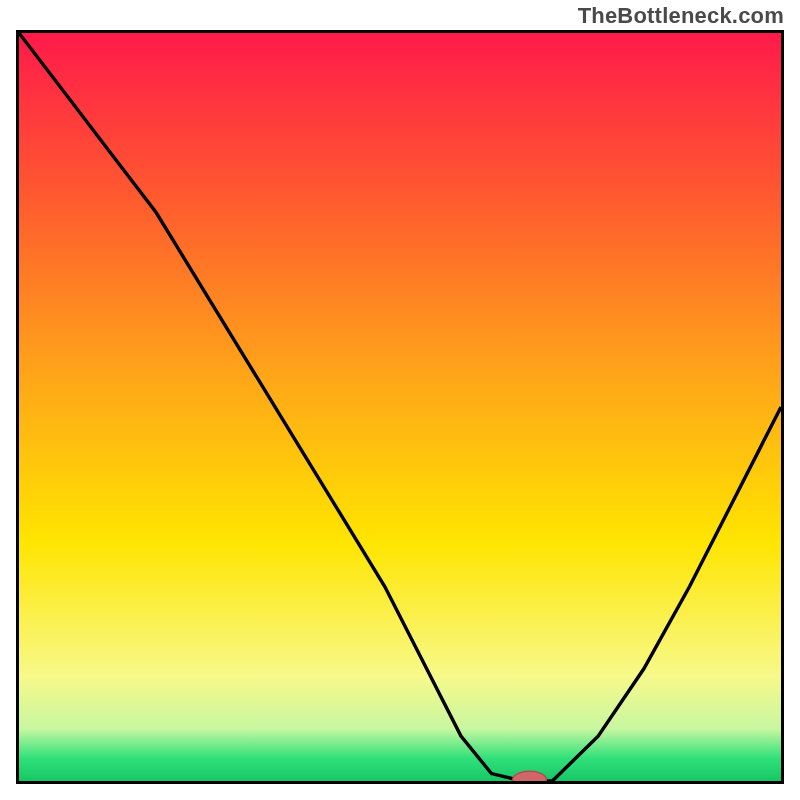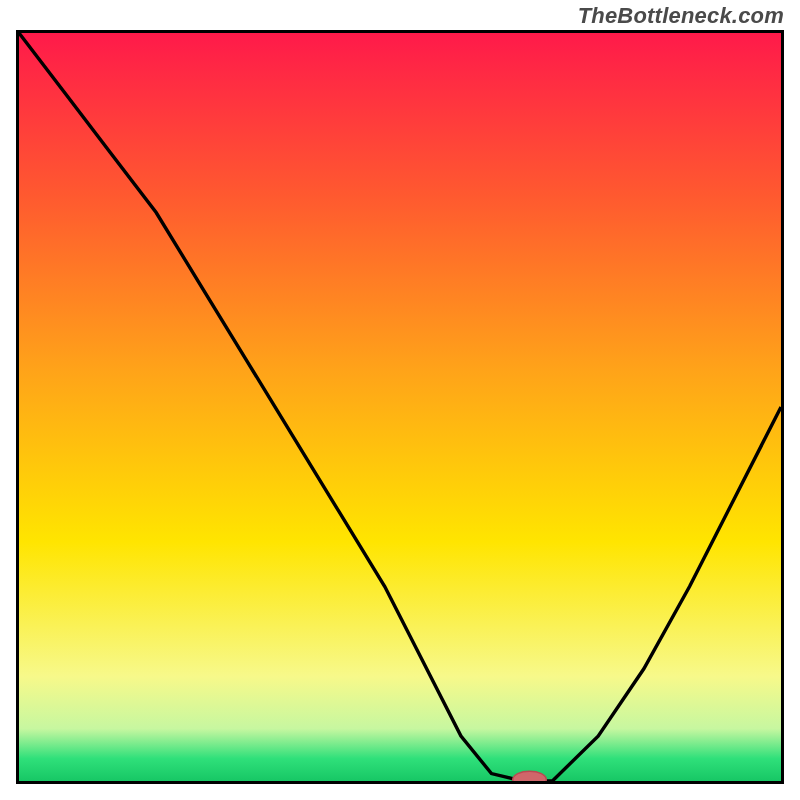--- a/index.html
+++ b/index.html
@@ -9,21 +9,20 @@
     height: 800px;
     background: #ffffff;
     font-family: Arial, Helvetica, sans-serif;
     overflow: hidden;
   }
   .frame {
     position: relative;
     width: 800px;
     height: 584px;
     box-sizing: border-box;
-    font-style: italic;
   }
   .watermark {
     position: absolute;
     top: 3px;
     right: 16px;
     font-size: 22px;
     font-weight: 600;
     color: #4a4a4a;
     letter-spacing: 0.2px;
   }

